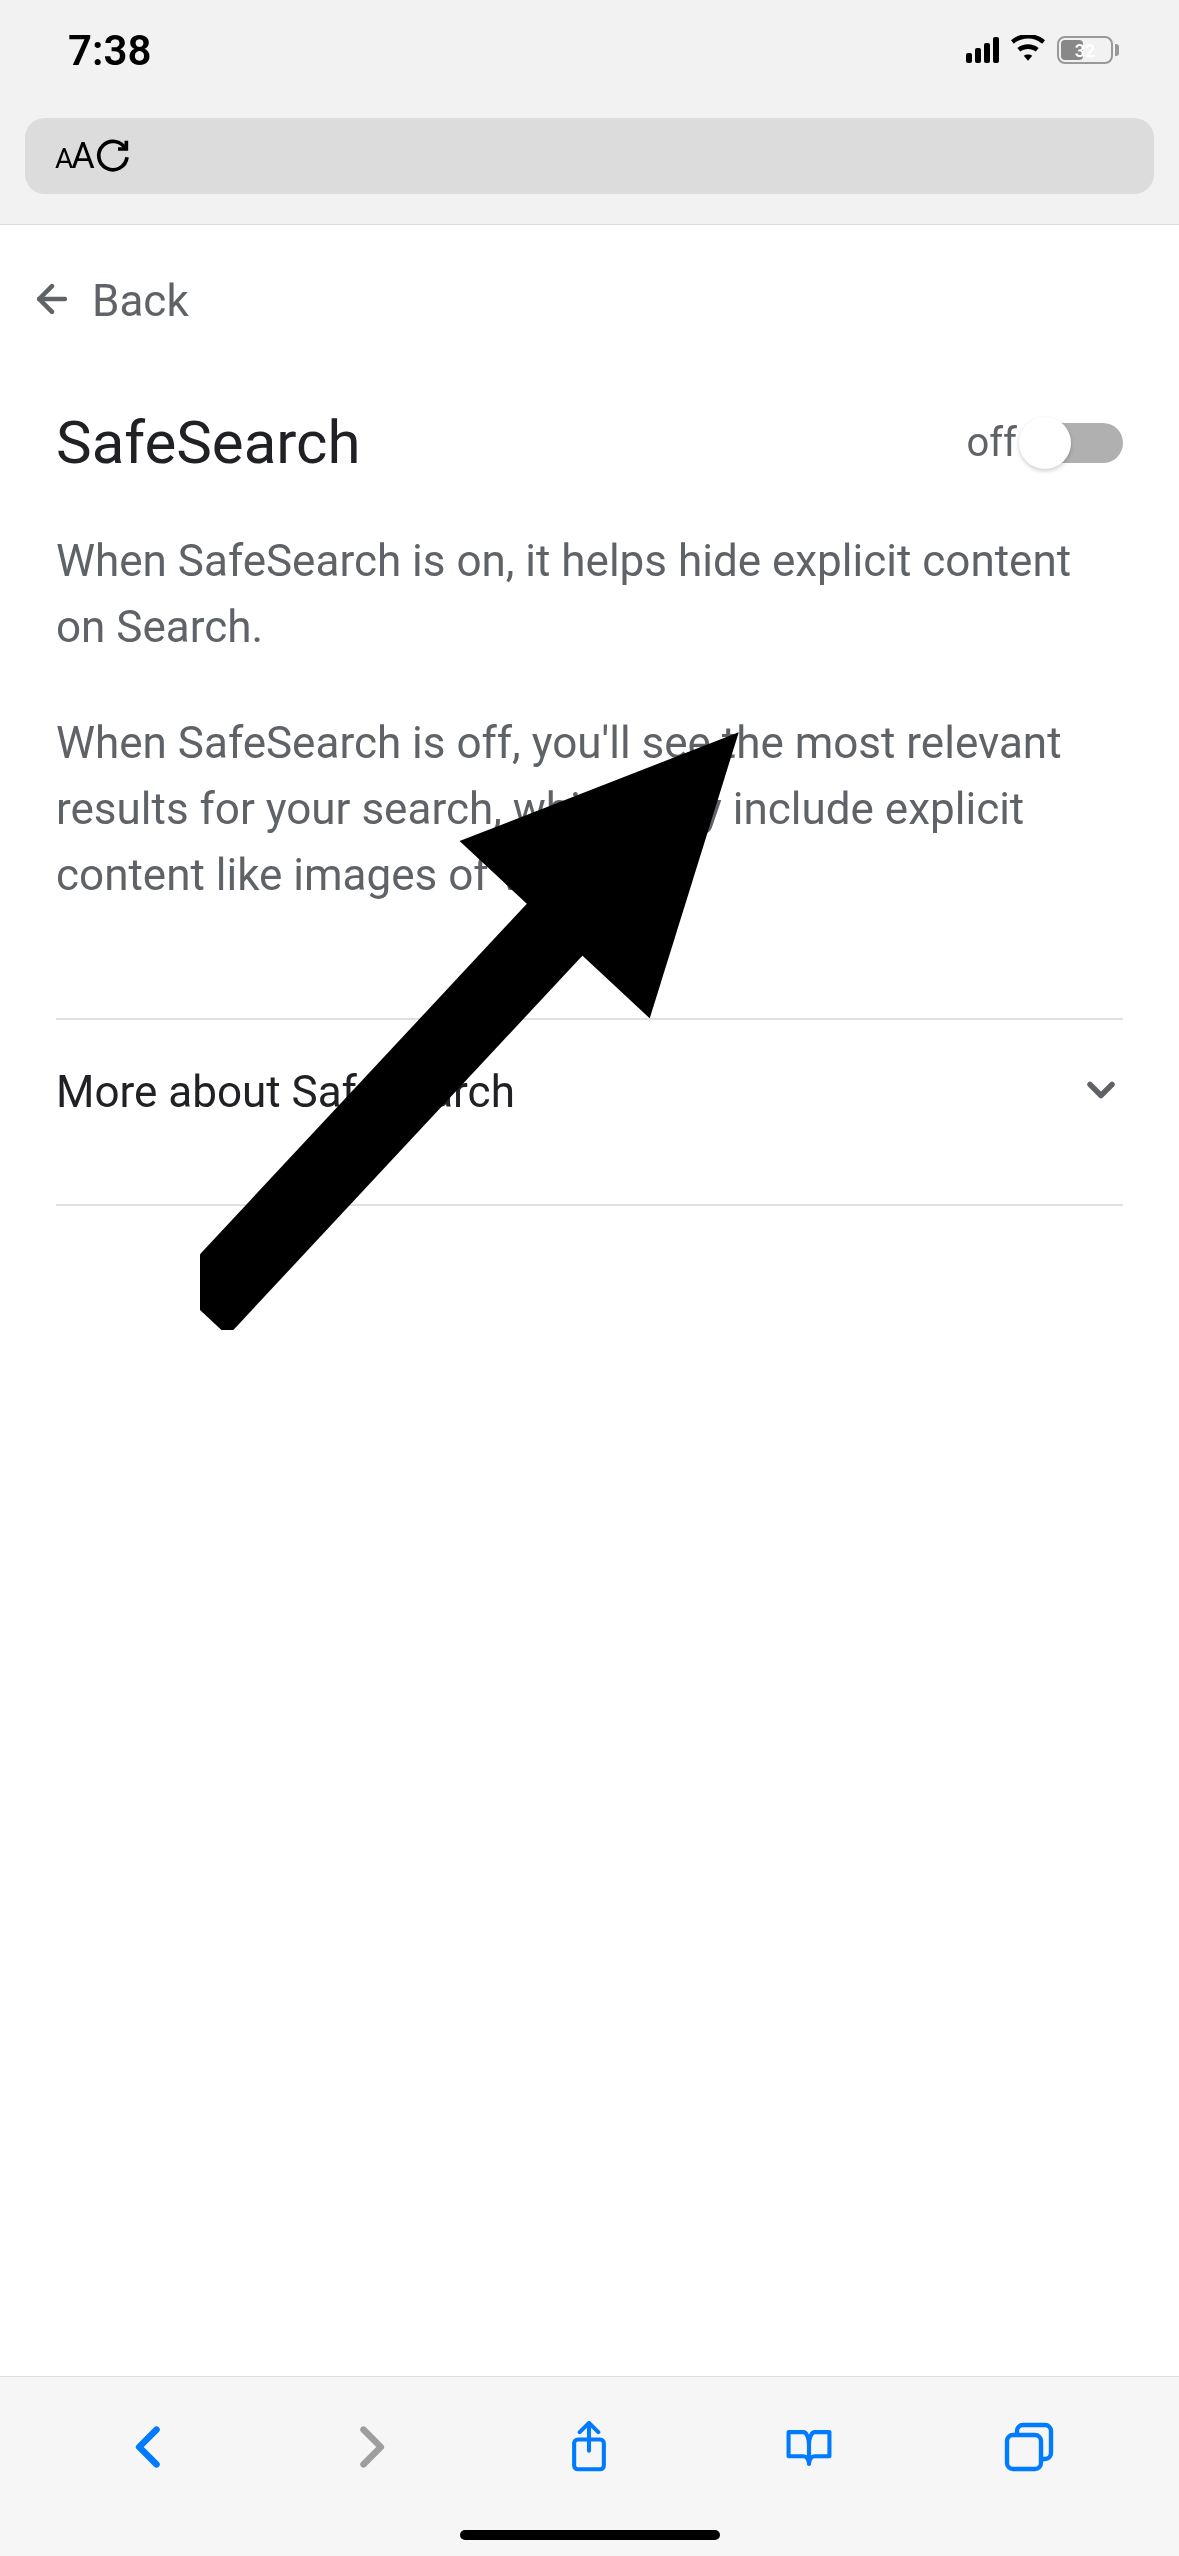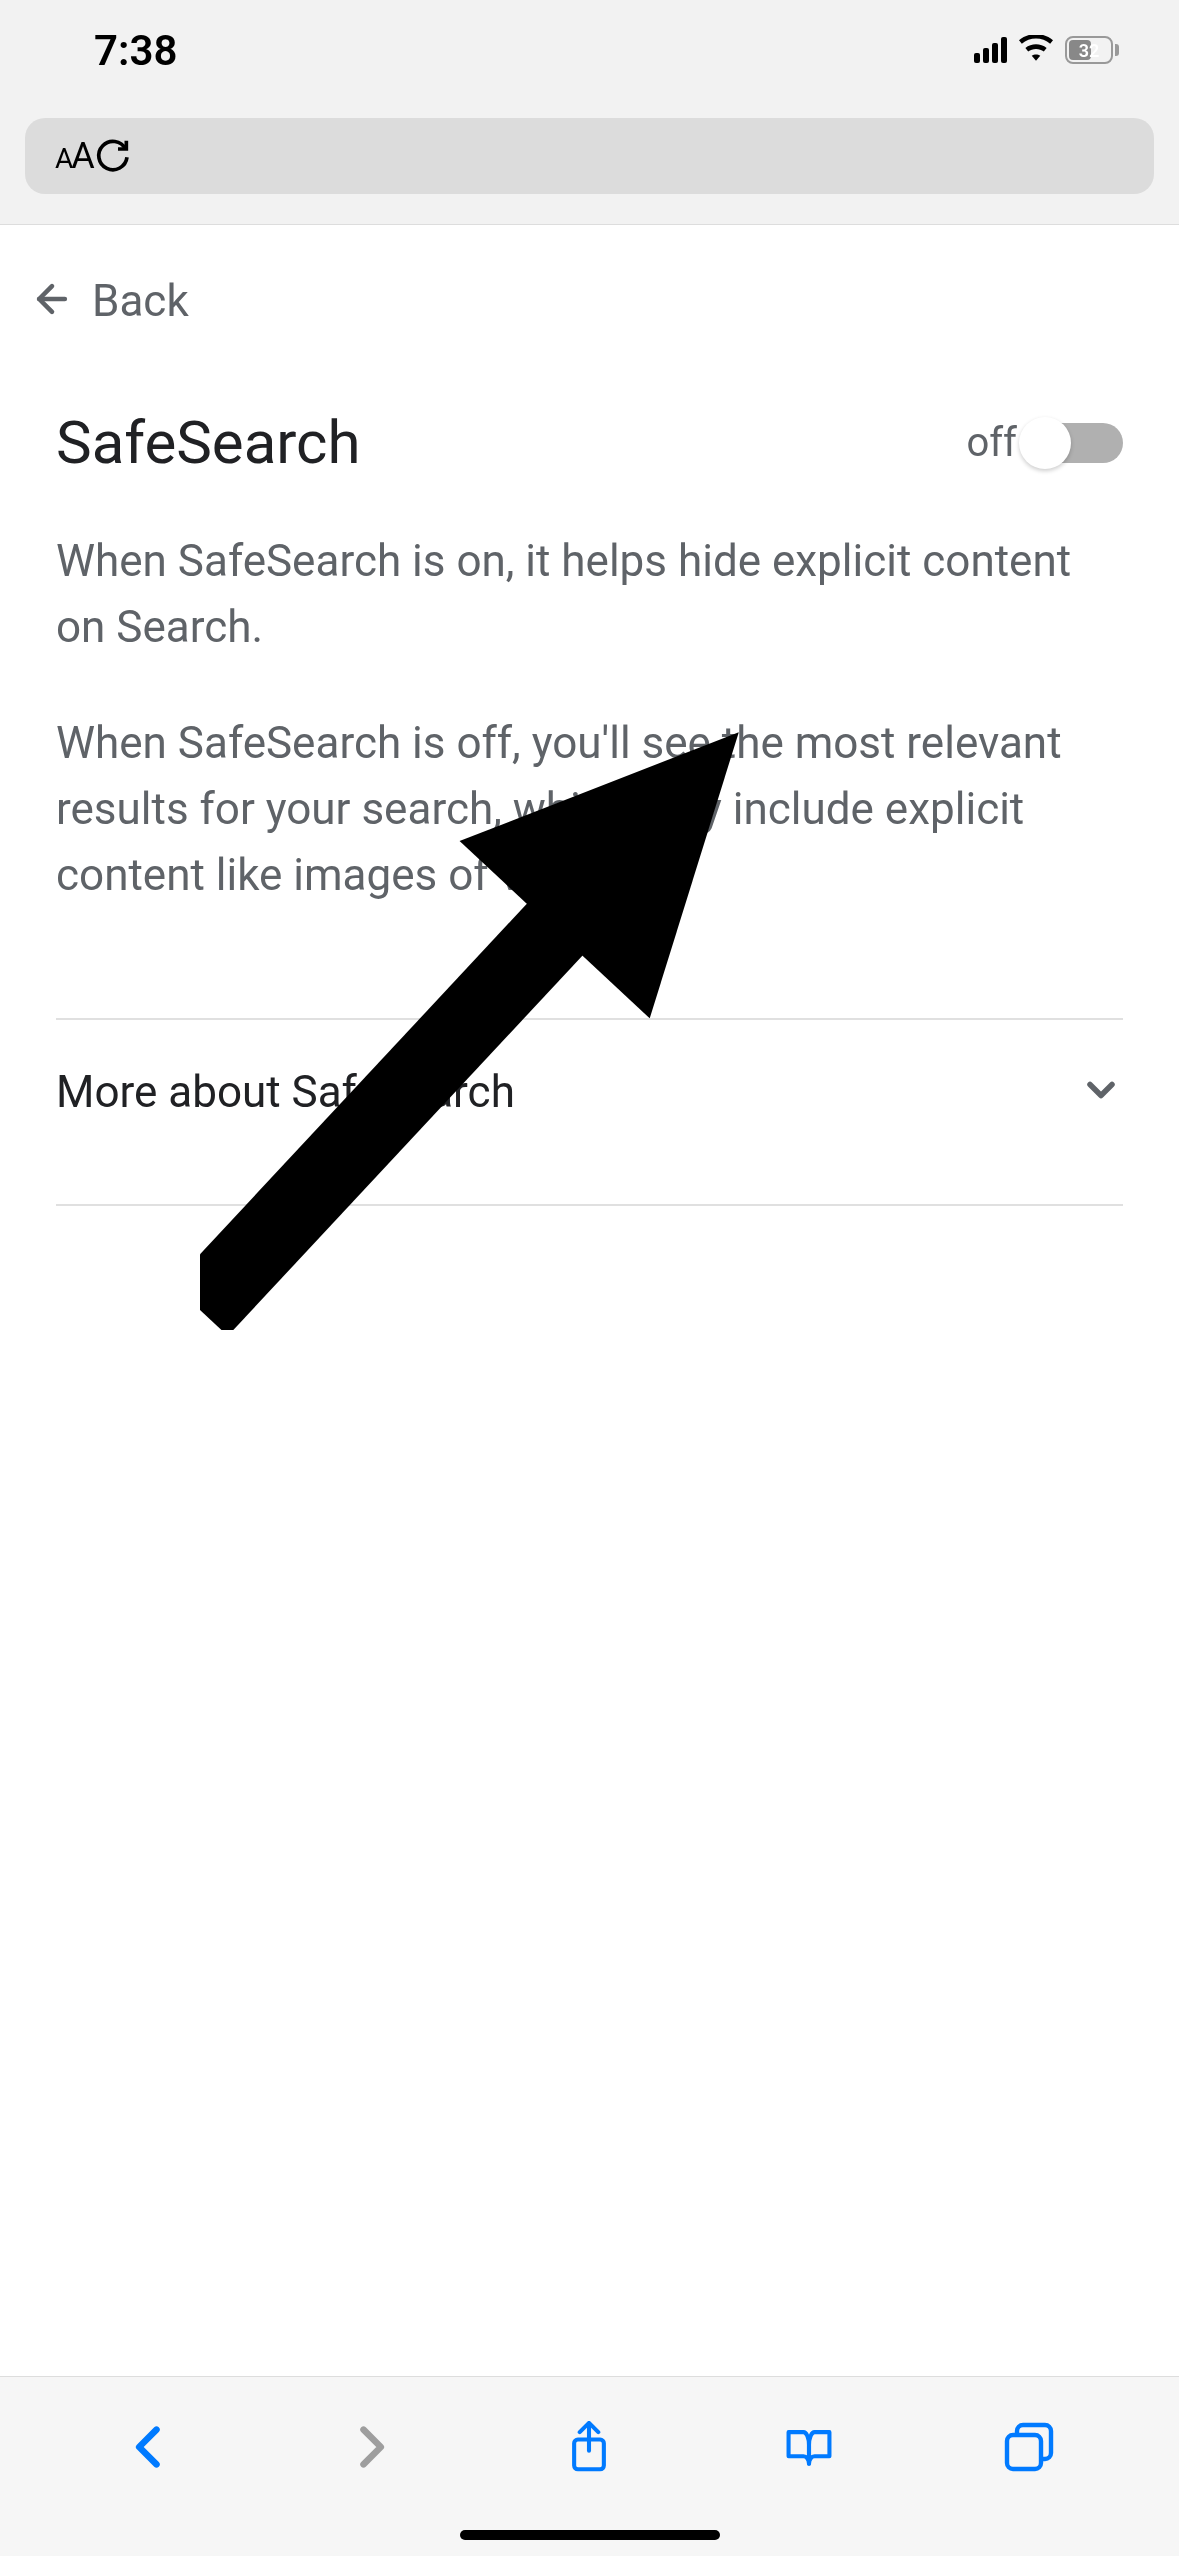--- a/index.html
+++ b/index.html
@@ -16,21 +16,21 @@
       overflow: hidden;
     }
     
     
     .status-bar {
       height: 100px;
       background: #f2f2f2;
       display: flex;
       align-items: center;
       justify-content: space-between;
-      padding: 0 60px 0 94px;
+      padding: 0 60px 0 68px;
     }
     .time {
       font-size: 42px;
       font-weight: 600;
       color: #000;
     }
     .status-icons {
       display: flex;
       align-items: center;
       gap: 12px;
@@ -50,21 +50,21 @@
     .signal-bars span:nth-child(2) { height: 15px; }
     .signal-bars span:nth-child(3) { height: 20px; }
     .signal-bars span:nth-child(4) { height: 26px; }
     .wifi-icon svg { width: 34px; height: 26px; }
     .battery {
       display: flex;
       align-items: center;
       gap: 2px;
     }
     .battery-body {
-      width: 48px;
+      width: 56px;
       height: 28px;
       border: 2px solid #999;
       border-radius: 8px;
       position: relative;
       display: flex;
       align-items: center;
       justify-content: flex-start;
       padding: 2px;
     }
     .battery-fill {

